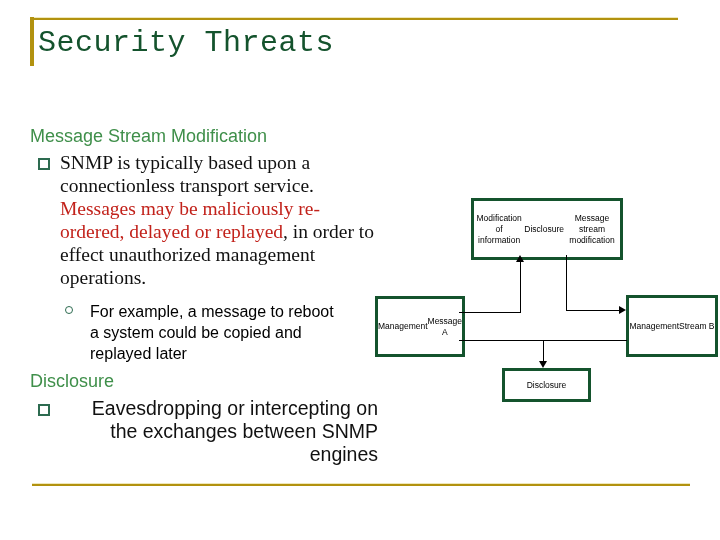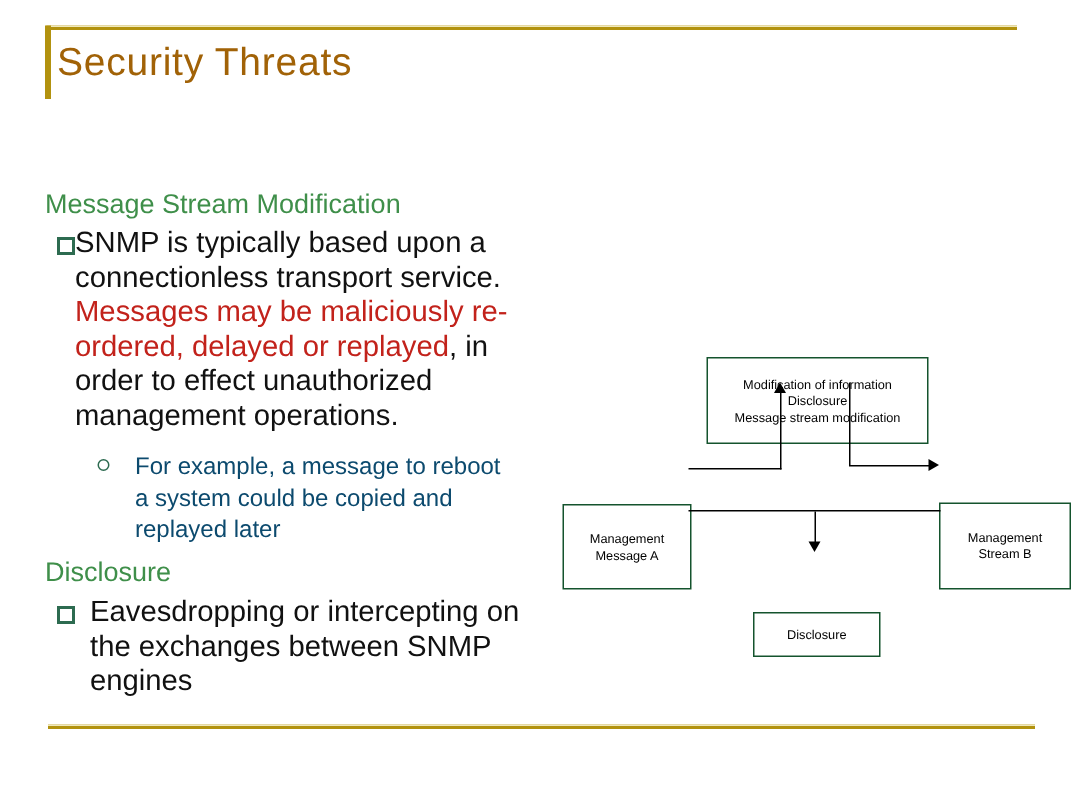--- a/index.html
+++ b/index.html
@@ -7,46 +7,46 @@
          font-family:"Liberation Sans",sans-serif;}
 
   
   .top-rule{position:absolute;left:31px;top:17px;width:647px;height:2px;
             background:#b2920f;border-top:1px solid #efe8bb;}
   .title-accent{position:absolute;left:30px;top:17px;width:4px;height:49px;background:#b2920f;}
   .bottom-rule{position:absolute;left:32px;top:483px;width:658px;height:2px;
                background:#b2920f;border-top:1px solid #efe8bb;}
 
   
-  .title{position:absolute;left:38px;top:26px;margin:0;font-family:Liberation Sans, sans-serif;
-         font-weight:400;font-size:26px;color:#a16207;letter-spacing:.5px;}
+  .title{position:absolute;left:38px;top:26px;margin:0;font-family:Liberation Mono, monospace;
+         font-weight:400;font-size:30px;color:#14532d;letter-spacing:.5px;}
 
   
   .heading{position:absolute;font-size:18px;color:#3f8f4a;}
   .h1pos{left:30px;top:126px;}
   .h2pos{left:30px;top:371px;}
 
   .body-text{position:absolute;font-size:19.5px;line-height:23px;color:#111;}
-  .t1pos{left:50px;top:151px;width:322px;}
-  .t3pos{left:60px;top:397px;width:318px;}
+  .t1pos{left:60px;top:151px;width:322px;font-family:Liberation Serif, serif;}
+  .t3pos{left:60px;top:397px;width:318px;text-align:right;}
   .red{color:#c2221b;}
 
   .sub-text{position:absolute;left:90px;top:301px;width:256px;
-            font-size:16px;line-height:21px;color:#0c4a6e;}
+            font-size:16px;line-height:21px;color:#000000;}
 
   .bullet-square{position:absolute;width:8px;height:8px;border:2px solid #2d6b50;background:#fff;}
   .b1pos{left:38px;top:158px;}
   .b3pos{left:38px;top:404px;}
   .bullet-circle{position:absolute;left:65px;top:306px;width:6px;height:6px;
                  border:1px solid #2d6b50;border-radius:50%;background:#fff;}
 
   
-  .dbox{position:absolute;background:#fff;border:1px solid #14532d;display:flex;
-        flex-direction:column;align-items:center;justify-content:center;
-        text-align:center;color:#000;margin-top:40px;}
+  .dbox{position:absolute;background:#fff;border:3px solid #14532d;display:flex;
+        flex-direction:row;align-items:center;justify-content:center;
+        text-align:center;color:#000;}
   .threat-box{left:471px;top:198px;width:146px;height:56px;font-size:8.5px;line-height:11px;}
   .entity-a{left:375px;top:296px;width:84px;height:55px;font-size:8.5px;line-height:11px;}
   .entity-b{left:626px;top:295px;width:86px;height:56px;font-size:8.5px;line-height:11px;}
   .disclosure-box{left:502px;top:368px;width:83px;height:28px;font-size:8.5px;}
 
   .dline{position:absolute;background:#000;}
   .l1{left:459px;top:312px;width:62px;height:1px;}
   .l2{left:520px;top:262px;width:1px;height:51px;}
   .l3{left:566px;top:255px;width:1px;height:55px;}
   .l4{left:566px;top:310px;width:55px;height:1px;}

